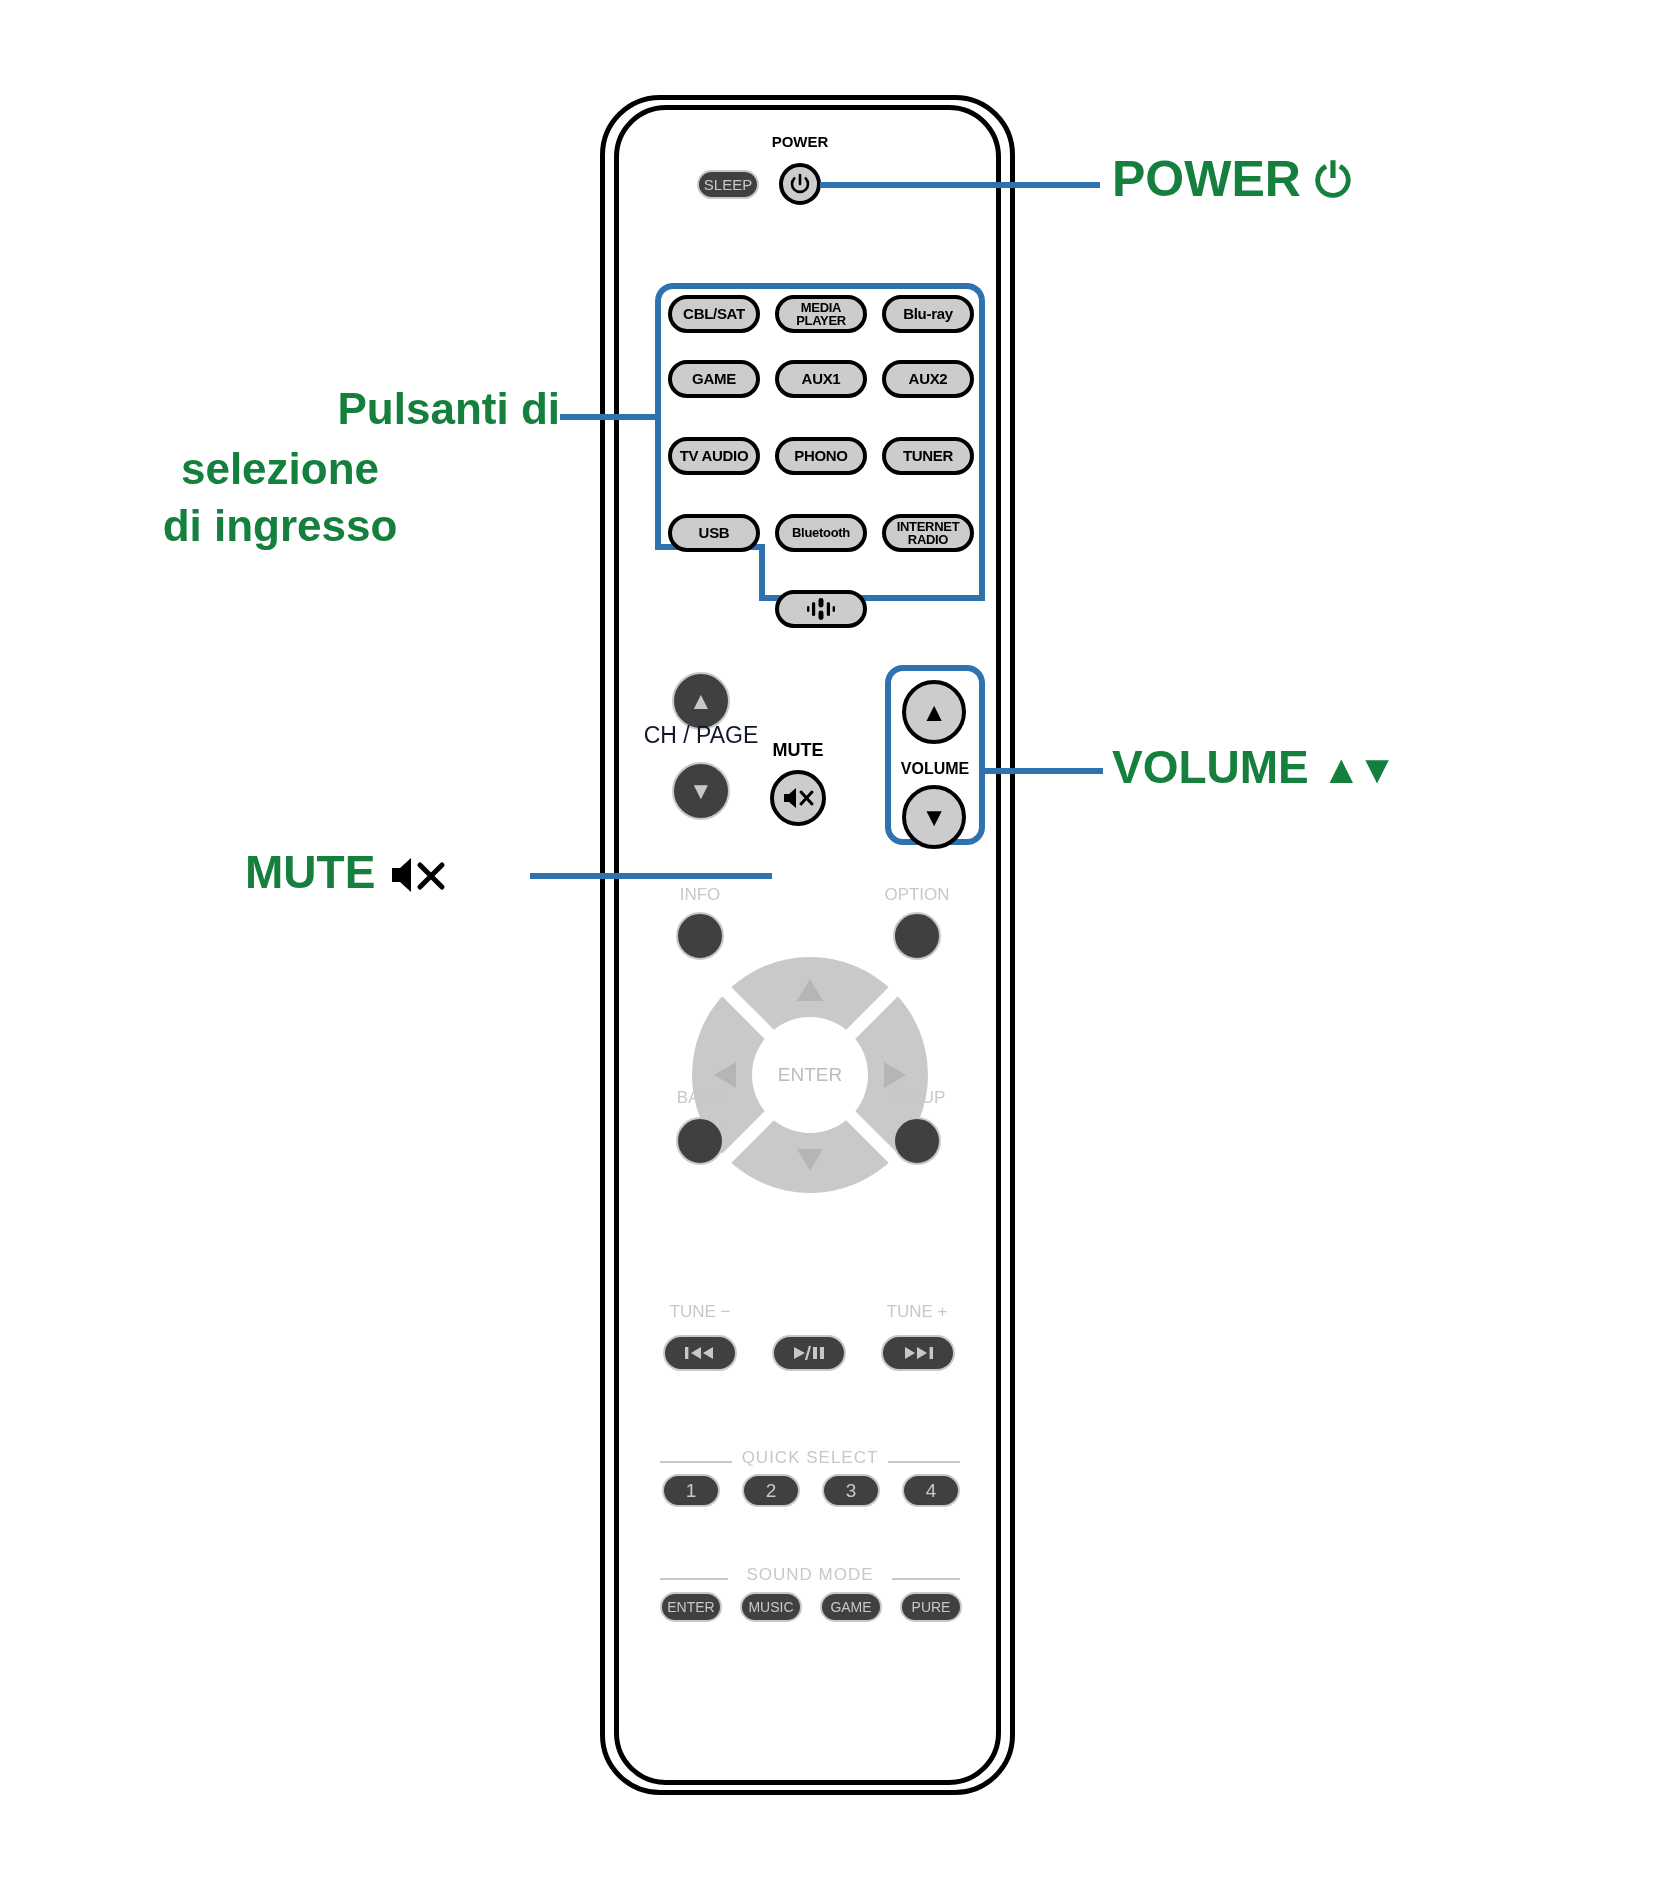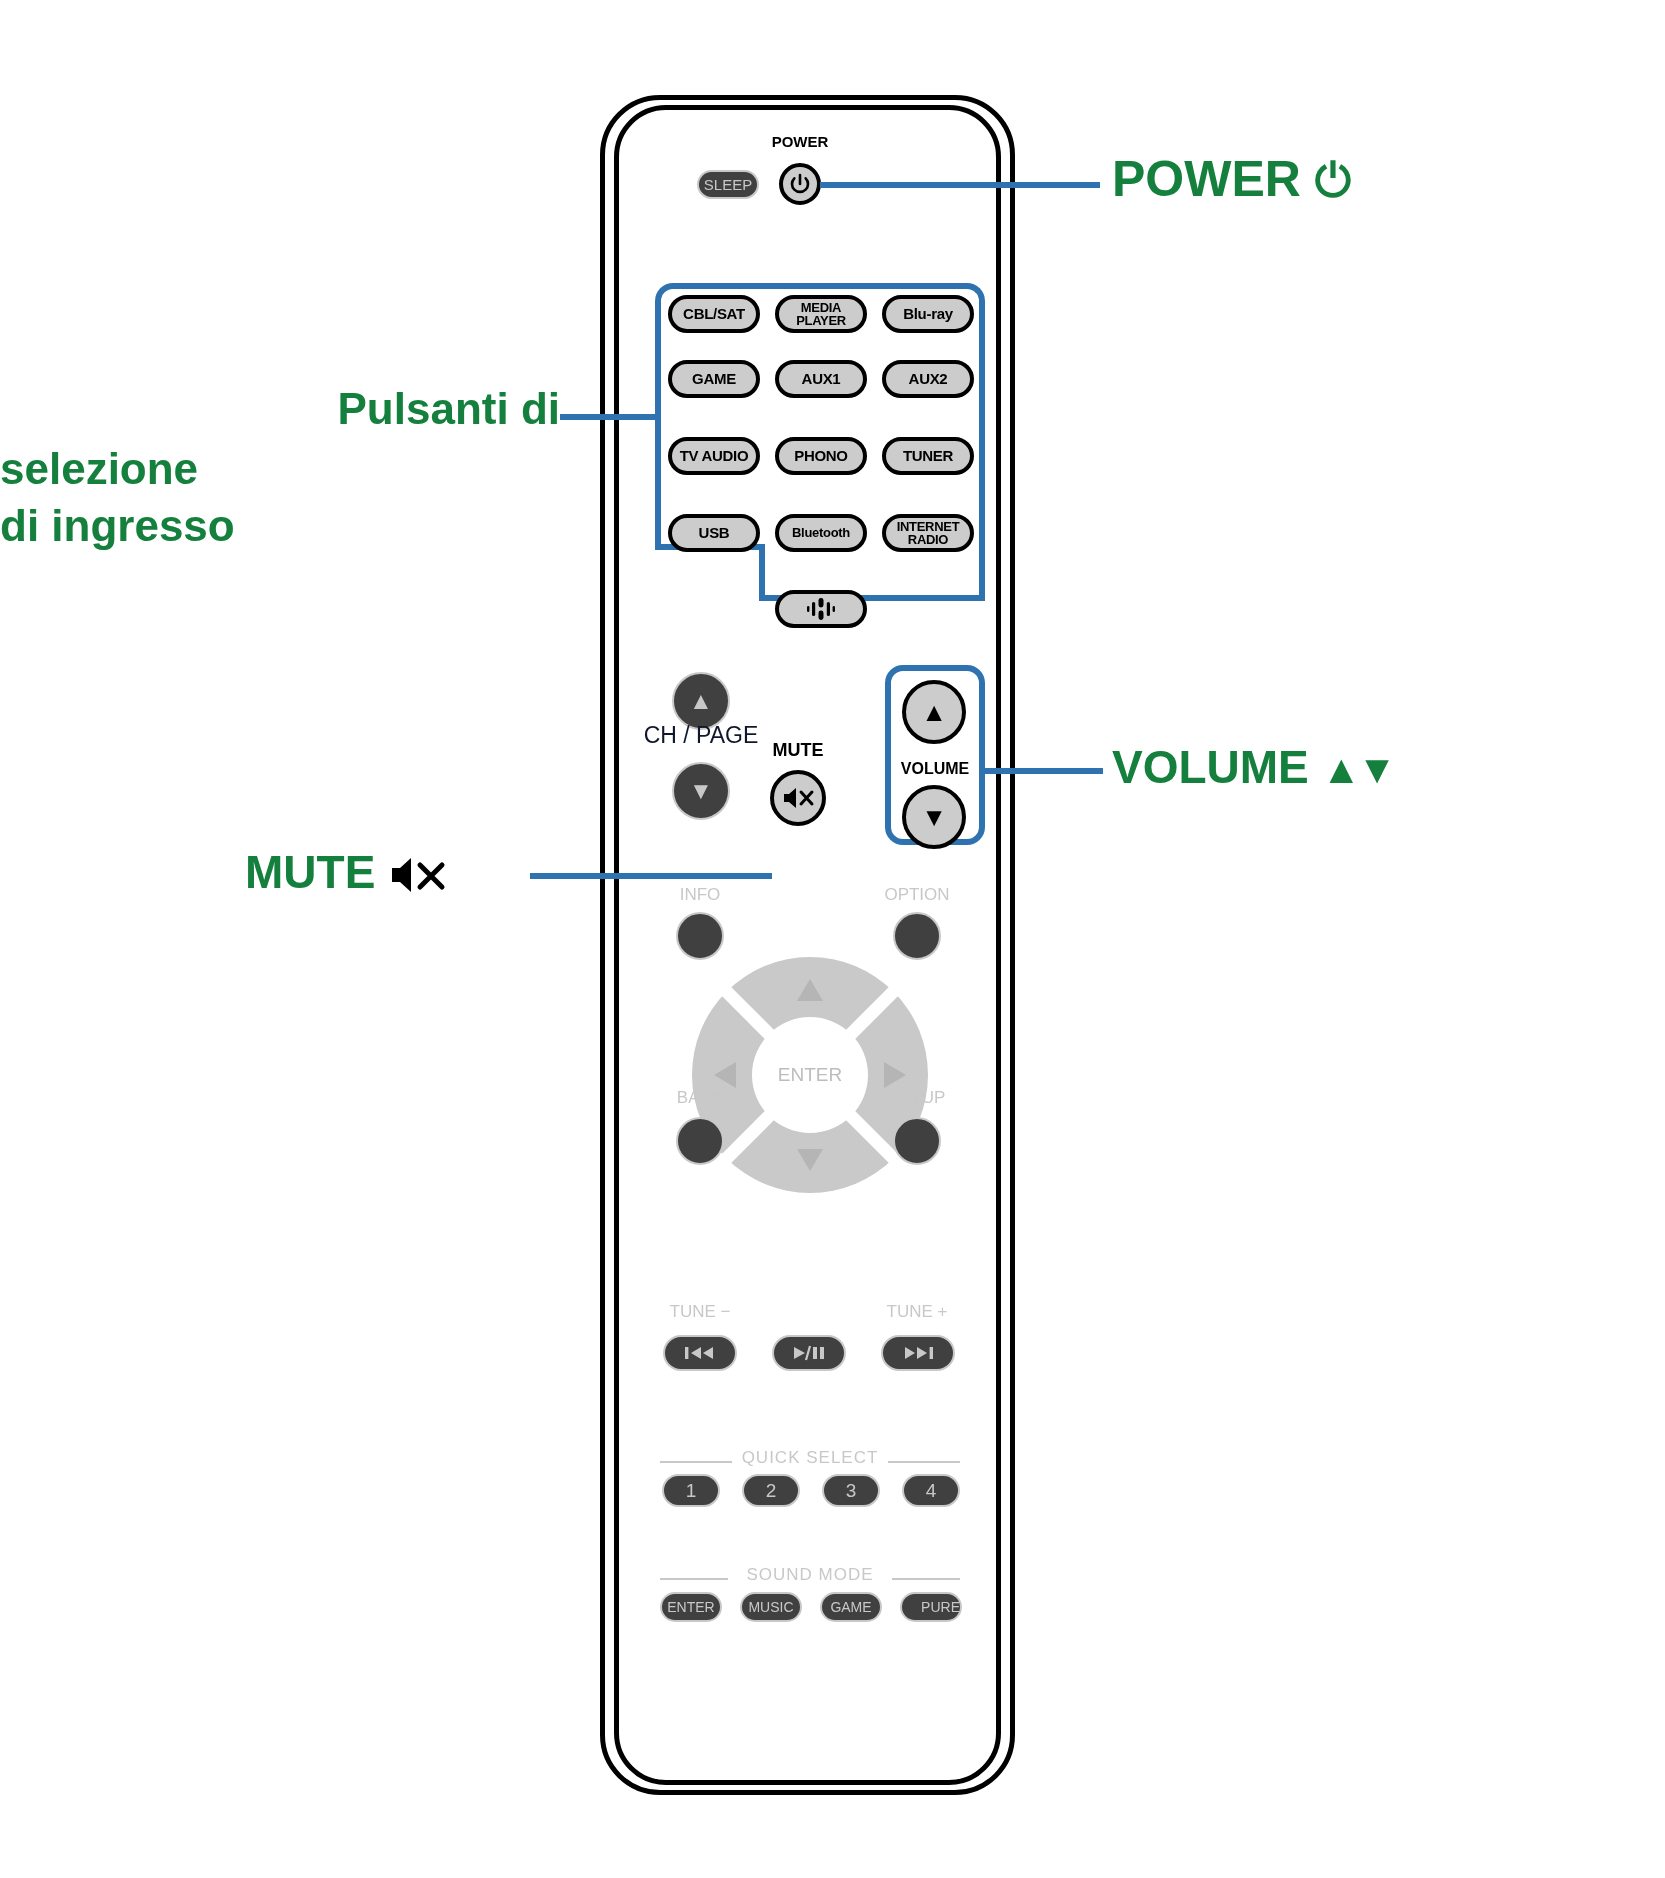--- a/index.html
+++ b/index.html
@@ -226,35 +226,35 @@
 
   <div class="btn pill ghost" style="left:660px;top:1592px;width:62px;height:30px;font-size:14px;">
     <span>ENTER</span>
   </div>
   <div class="btn pill ghost" style="left:740px;top:1592px;width:62px;height:30px;font-size:14px;">
     <span>MUSIC</span>
   </div>
   <div class="btn pill ghost" style="left:820px;top:1592px;width:62px;height:30px;font-size:14px;">
     <span>GAME</span>
   </div>
-  <div class="btn pill ghost" style="left:900px;top:1592px;width:62px;height:30px;font-size:14px;justify-content:flex-end;">
+  <div class="btn pill ghost" style="left:900px;top:1592px;width:62px;height:30px;font-size:14px;">
     <span>PURE</span>
   </div>
 
   <div class="blueline" style="left:820px;top:182px;width:280px;height:6px;"></div>
   <div class="anno" style="left:1112px;top:150px;font-size:50px;">
     <span>POWER</span>
     <span style="font-size:46px;">⏻</span>
   </div>
 
   <div class="blueline" style="left:560px;top:414px;width:100px;height:6px;"></div>
   <div class="anno" style="left:0px;top:380px;width:560px;text-align:right;font-size:44px;line-height:1.3;">
     <div>Pulsanti di</div>
   </div>
-  <div class="anno" style="left:0px;top:440px;width:560px;font-size:44px;line-height:1.3;">
+  <div class="anno" style="left:0px;top:440px;width:560px;text-align:center;font-size:44px;line-height:1.3;">
     <div>selezione</div>
     <div>di ingresso</div>
   </div>
 
   <div class="blueline" style="left:985px;top:768px;width:118px;height:6px;"></div>
   <div class="anno" style="left:1112px;top:740px;font-size:46px;">
     <span>VOLUME</span>
     <span style="font-size:40px;letter-spacing:-4px;">▲▼</span>
   </div>
 

